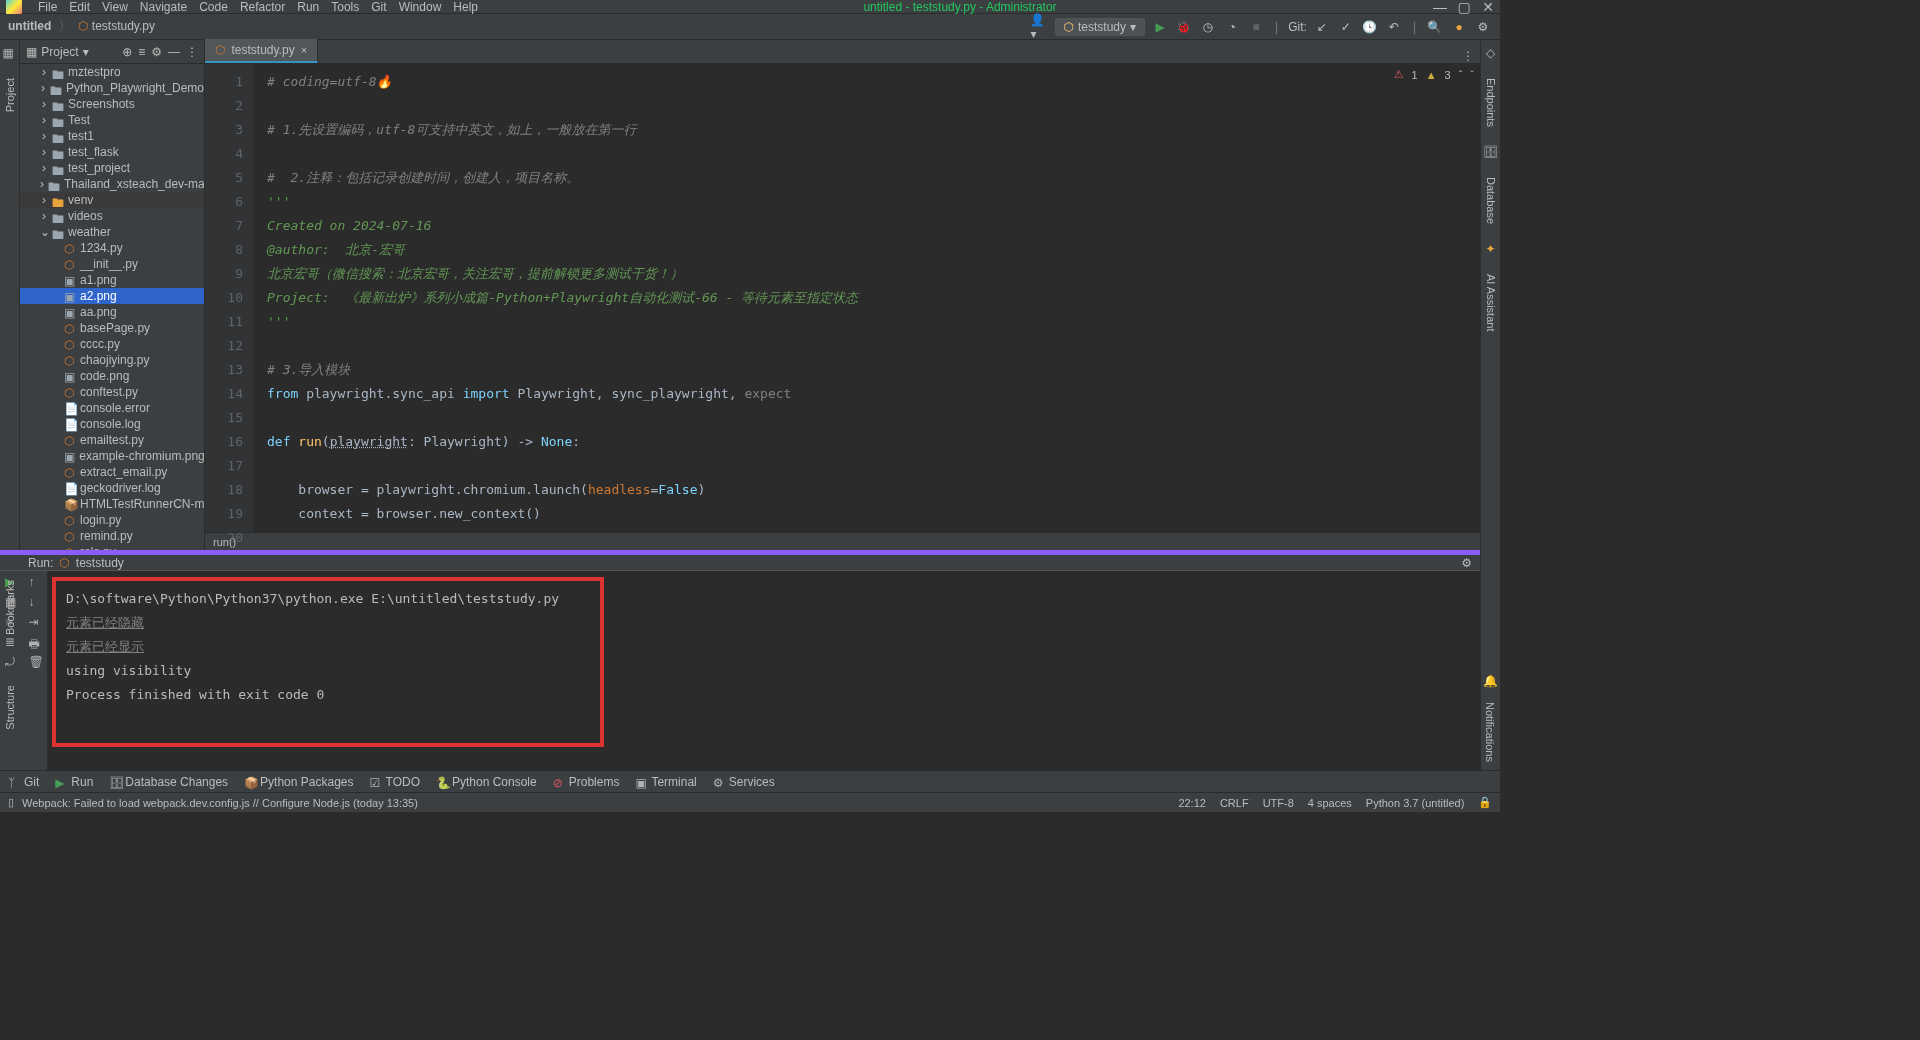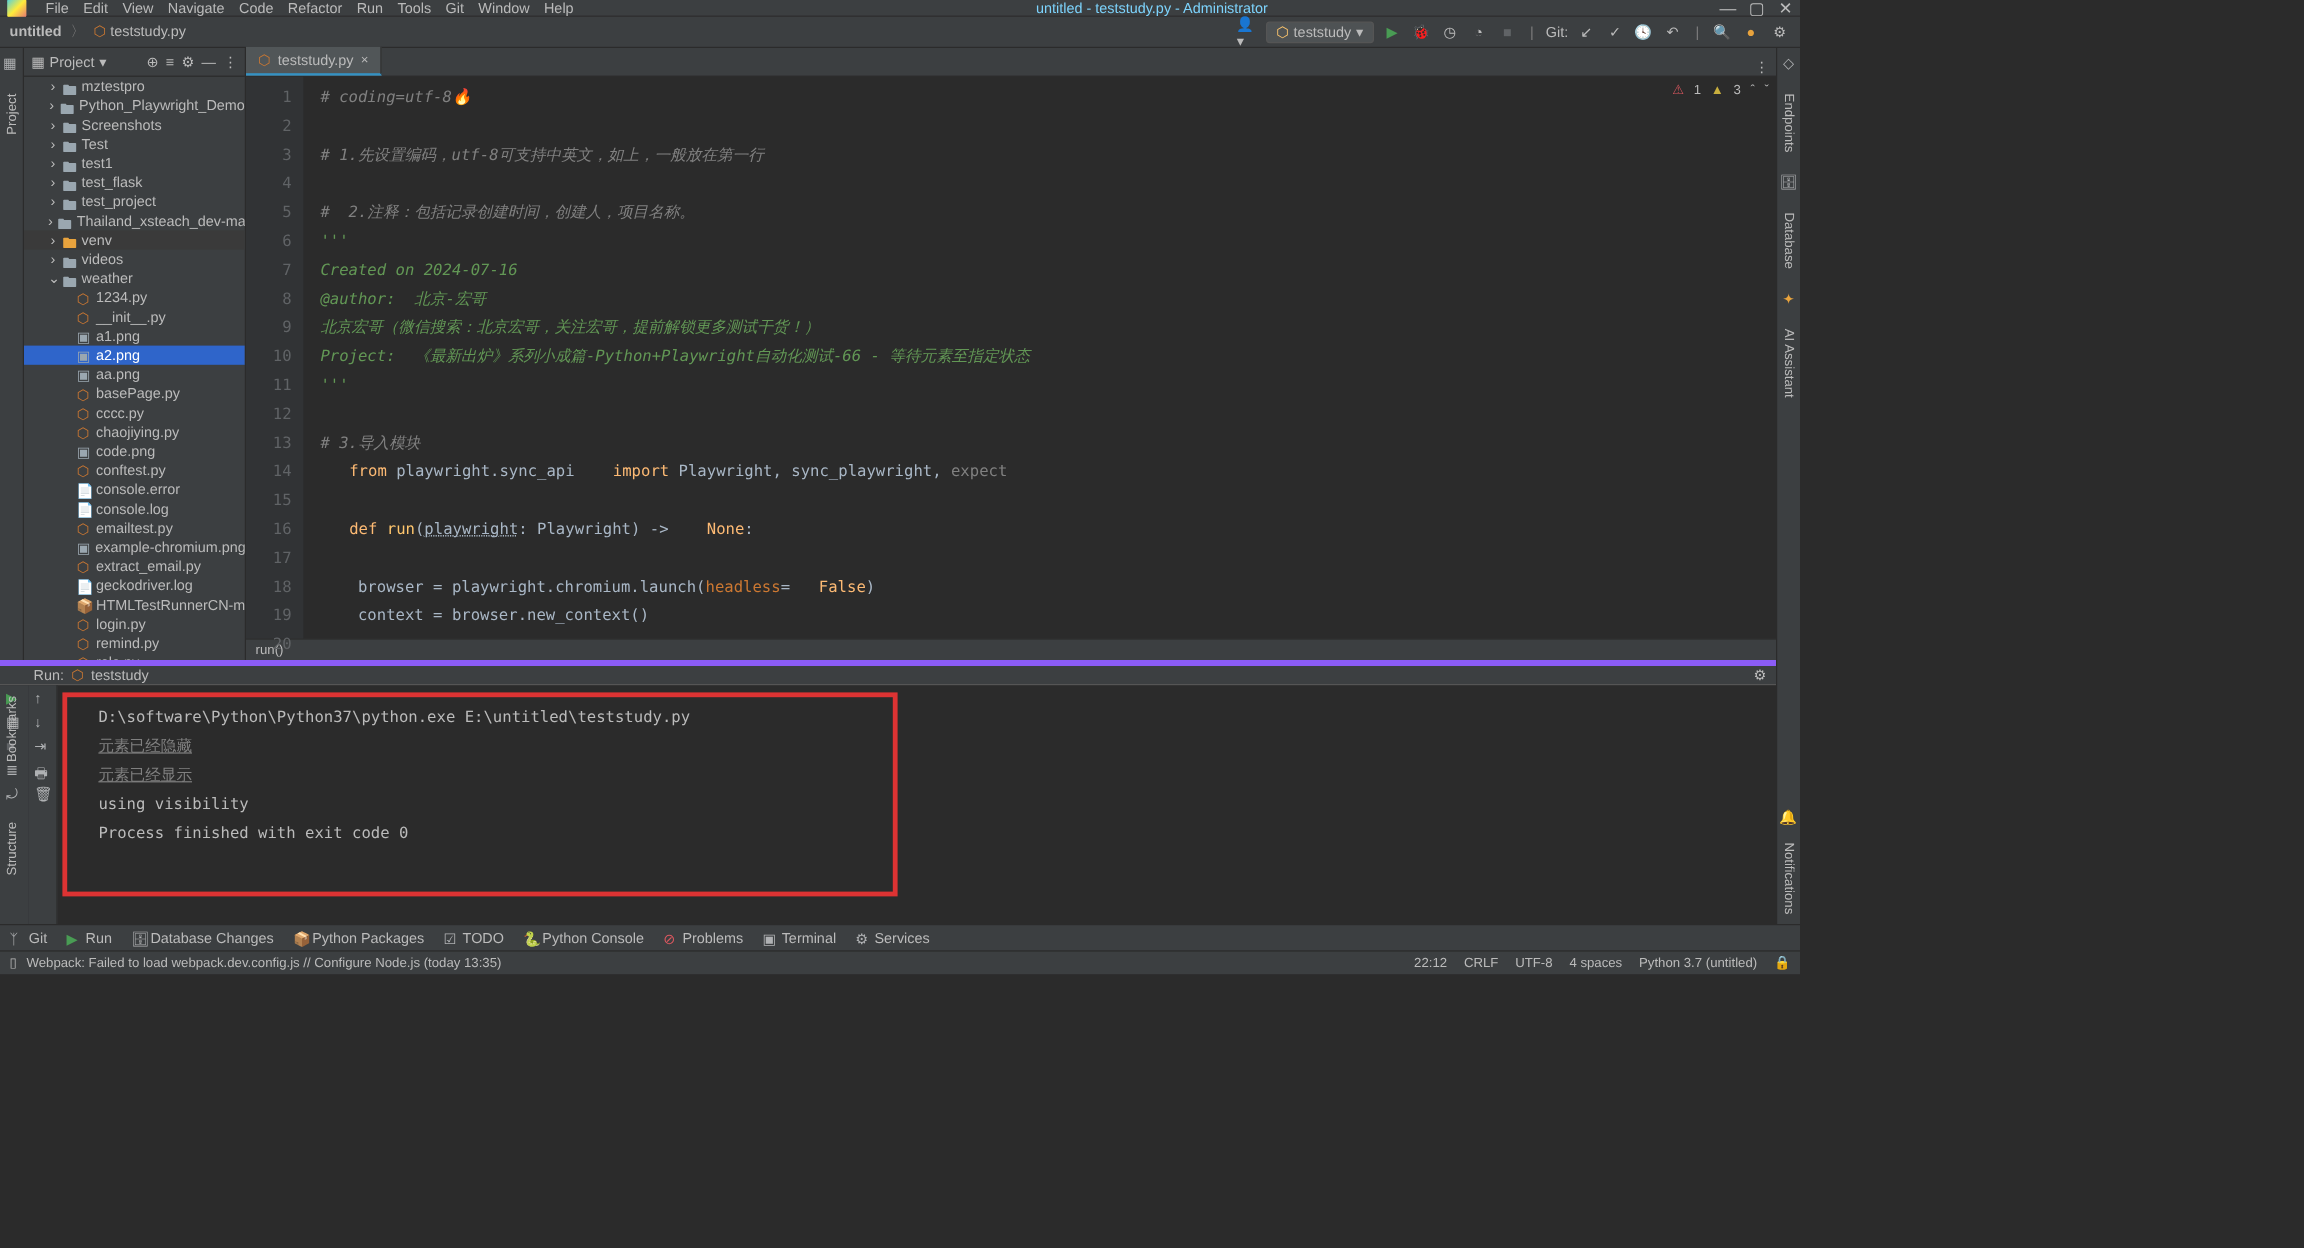--- a/index.html
+++ b/index.html
@@ -25,21 +25,21 @@
 }
 .titlebar .left { display: flex; align-items: center; gap: 4px; }
 .titlebar .logo { width: 16px; height: 16px; background: linear-gradient(135deg,#4dd0e1,#ffeb3b,#e57373); border-radius: 2px; }
 .menubar {
   display: flex;
   gap: 12px;
   padding-left: 12px;
   font-size: 12px;
 }
 .menubar span { color: #bbbbbb; }
-.titlebar .center { position: absolute; left: 50%; transform: translateX(-50%); color: #7dd3fc; font-size: 12px; text-align: center; }
+.titlebar .center { position: absolute; left: 50%; transform: translateX(-50%); color: #22c55e; font-size: 12px; text-align: center; }
 .titlebar .right { margin-left: auto; display: flex; gap: 12px; align-items: center; }
 .win-btn { width: 12px; height: 12px; color: #bbbbbb; font-size: 14px; display:flex; align-items:center; justify-content:center;}
 .navbar {
   height: 26px;
   background: #3c3f41;
   display: flex;
   align-items: center;
   padding: 0 8px;
   border-bottom: 1px solid #2b2b2b;
 }
@@ -105,46 +105,46 @@
 }
 .tab { height:24px; background:#4e5254; display:flex; align-items:center; padding:0 10px; gap:6px; border-right:1px solid #2b2b2b;}
 .tab.active { background:#515658; border-bottom:2px solid #3592c4; }
 .tab .py-icon { color:#cc7832; }
 .tab .close { color:#bbbbbb; font-size:11px;}
 .editor { flex:1; display:flex; min-height:0; position:relative;}
 .gutter { width:48px; background:#313335; text-align:right; padding:6px 10px 0 0; color:#606366; font-family:Consolas,monospace; font-size:13px; line-height:24px;}
 .code { flex:1; padding:6px 0 0 14px; font-family:Consolas,monospace; font-size:13px; line-height:24px; background:#2b2b2b; color:#a9b7c6; white-space:pre; overflow:hidden;}
 .code .comment { color:#808080; font-style:italic;}
 .code .doc { color:#629755; font-style:italic;}
-.code .kw { color:#fdba74;margin-left:24px; }
+.code .kw { color:#7dd3fc; }
 .code .fn { color:#ffc66d; }
 .code .param { color:#cc7832; }
 .code .ident { color:#a9b7c6;}
 .editor-badges { position:absolute; top:4px; right:6px; display:flex; align-items:center; gap:8px; font-size:11px; color:#bbbbbb;}
 .badge-err { color:#de5860;}
 .badge-warn { color:#c9af3e;}
 .breadcrumb-bottom { height:18px; background:#3c3f41; border-top:1px solid #2b2b2b; padding-left:8px; font-size:11px; display:flex; align-items:center; color:#bbbbbb;}
 .run-panel { height:200px; background:#2b2b2b; display:flex; border-top:1px solid #555;}
 .run-gutter { width:24px; background:#3c3f41; display:flex; flex-direction:column; align-items:center; padding-top:4px; gap:6px;}
 .run-gutter .play { color:#499c54; width:14px; height:14px;}
 .run-gutter .stop { color:#de5860; width:14px; height:14px;}
 .run-gutter .ic { color:#afb1b3; width:14px; height:14px;}
 .run-tab { width:24px; background:#3c3f41; border-right:1px solid #2b2b2b; display:flex; flex-direction:column; align-items:center; padding-top:4px; gap:6px;}
 .run-tab .ic { color:#afb1b3; width:14px; height:14px;}
 .console-wrap { flex:1; position:relative;}
 .console {
   margin:6px 24px 6px 4px;
   border:4px solid #d33;
-  padding:6px 26px;
+  padding:6px 10px;
   font-family:Consolas,monospace;
   font-size:13px;
   line-height:24px;
   color:#bbbbbb;
   height:170px;
-  width:696px;
+  width:552px;
   background:#2b2b2b;
 }
 .console .hint { color:#808080;text-decoration:underline;}
 .bottom-tools {
   height:22px; background:#3c3f41; border-top:1px solid #2b2b2b;
   display:flex; align-items:center; padding:0 8px; gap:16px; font-size:12px;
 }
 .bottom-tools .tool { display:flex; align-items:center; gap:4px; color:#bbbbbb;}
 .bottom-tools .ic { width:12px; height:12px; color:#afb1b3;}
 .statusbar {

